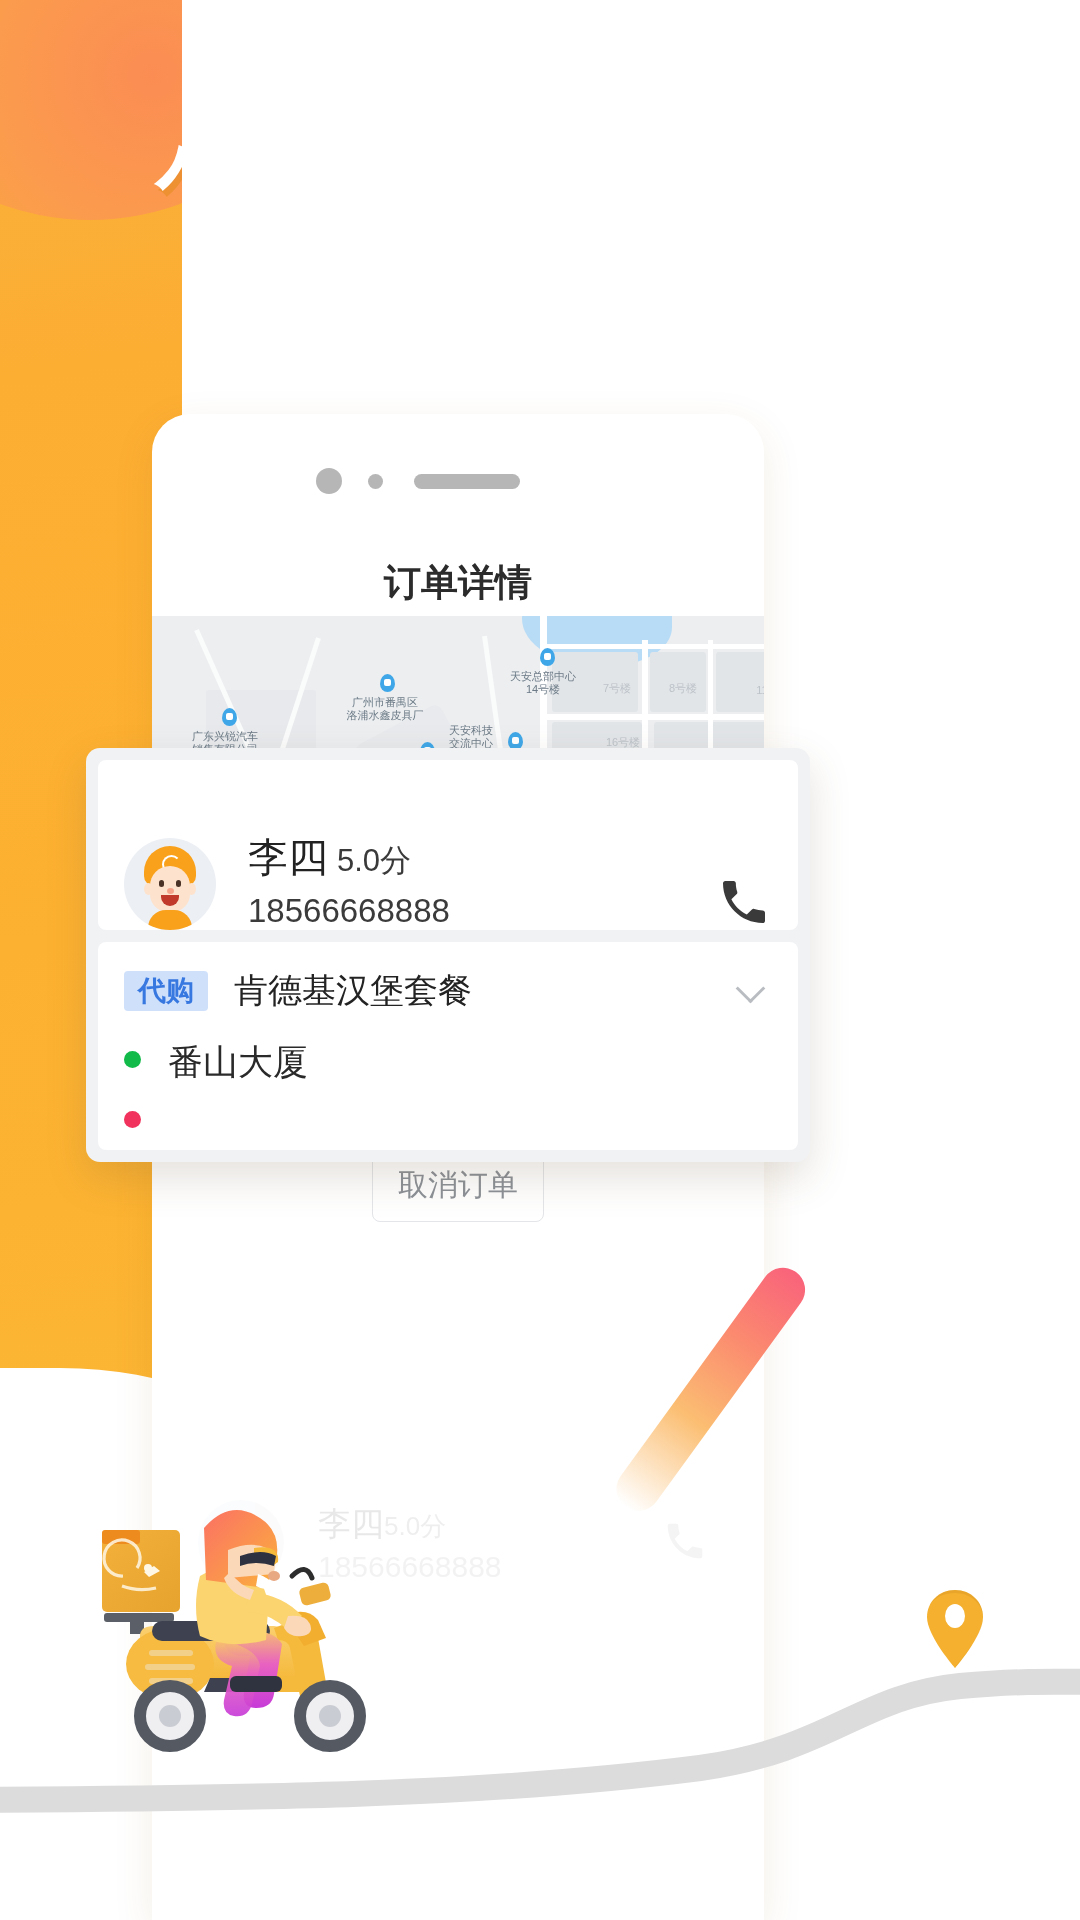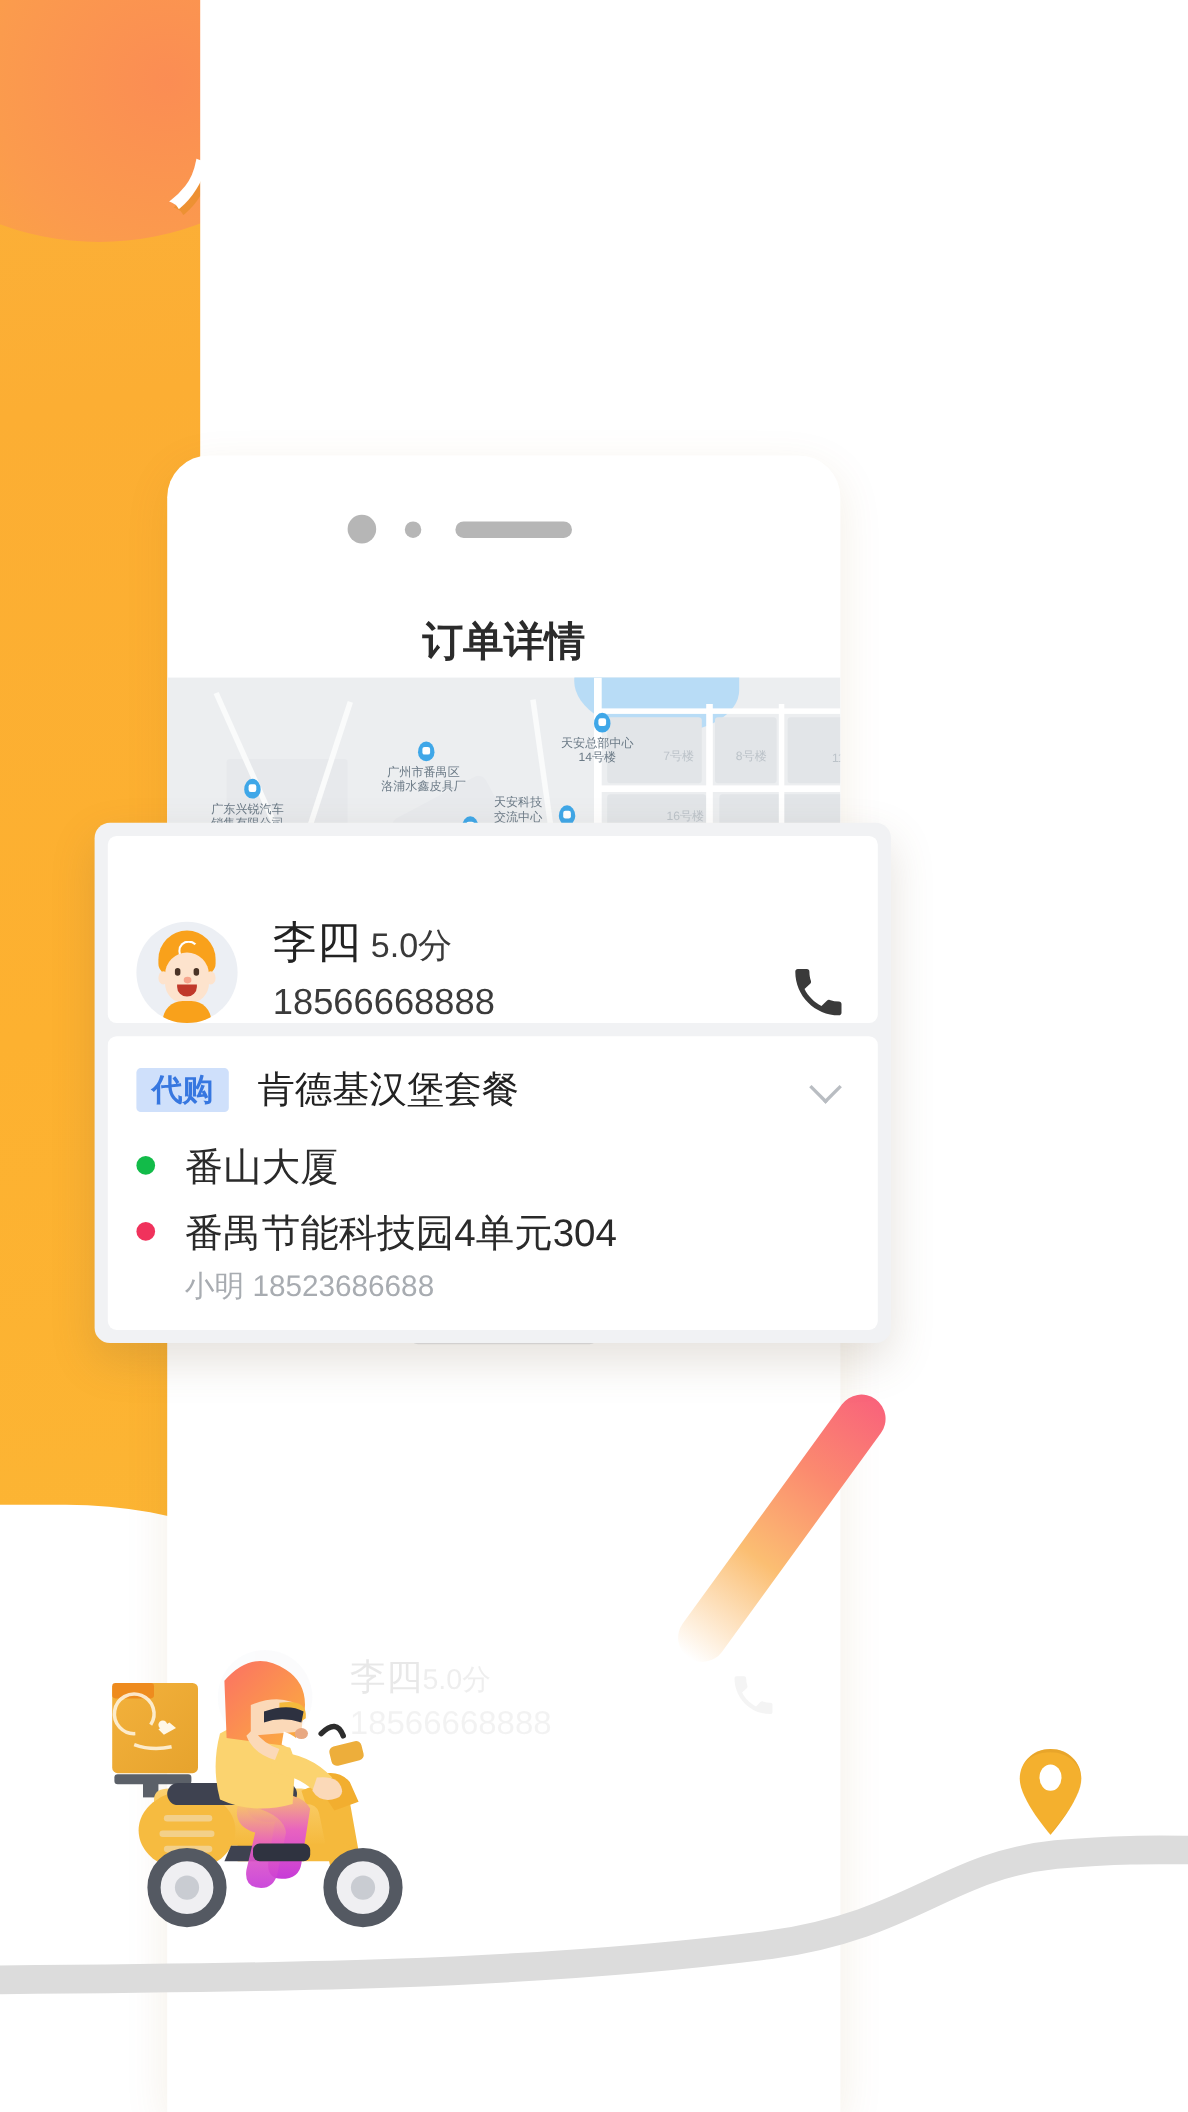--- a/index.html
+++ b/index.html
@@ -361,24 +361,20 @@
 
       <div class="route">
         <div class="route-row">
           <div class="bullet green"></div>
           <div class="route-text">
             <div class="route-main">番山大厦</div>
           </div>
         </div>
         <div class="route-row">
           <div class="bullet pink"></div>
-          <div class="route-text">
-            <div class="route-main">番禺节能科技园4单元304</div>
-            <div class="route-sub">小明 18523686688</div>
-          </div>
         </div>
       </div>
     </div>
   </div>
 
   <svg class="road-path" viewBox="0 0 1080 420" preserveAspectRatio="none">
     <path d="M-20 300 C 250 298, 480 296, 700 268 C 830 250, 860 196, 960 186 C 1030 180, 1060 182, 1100 182" fill="none" stroke="#dcdcdc" stroke-width="26" stroke-linecap="round"></path>
   </svg>
 
   <svg class="pin" viewBox="0 0 62 82">

